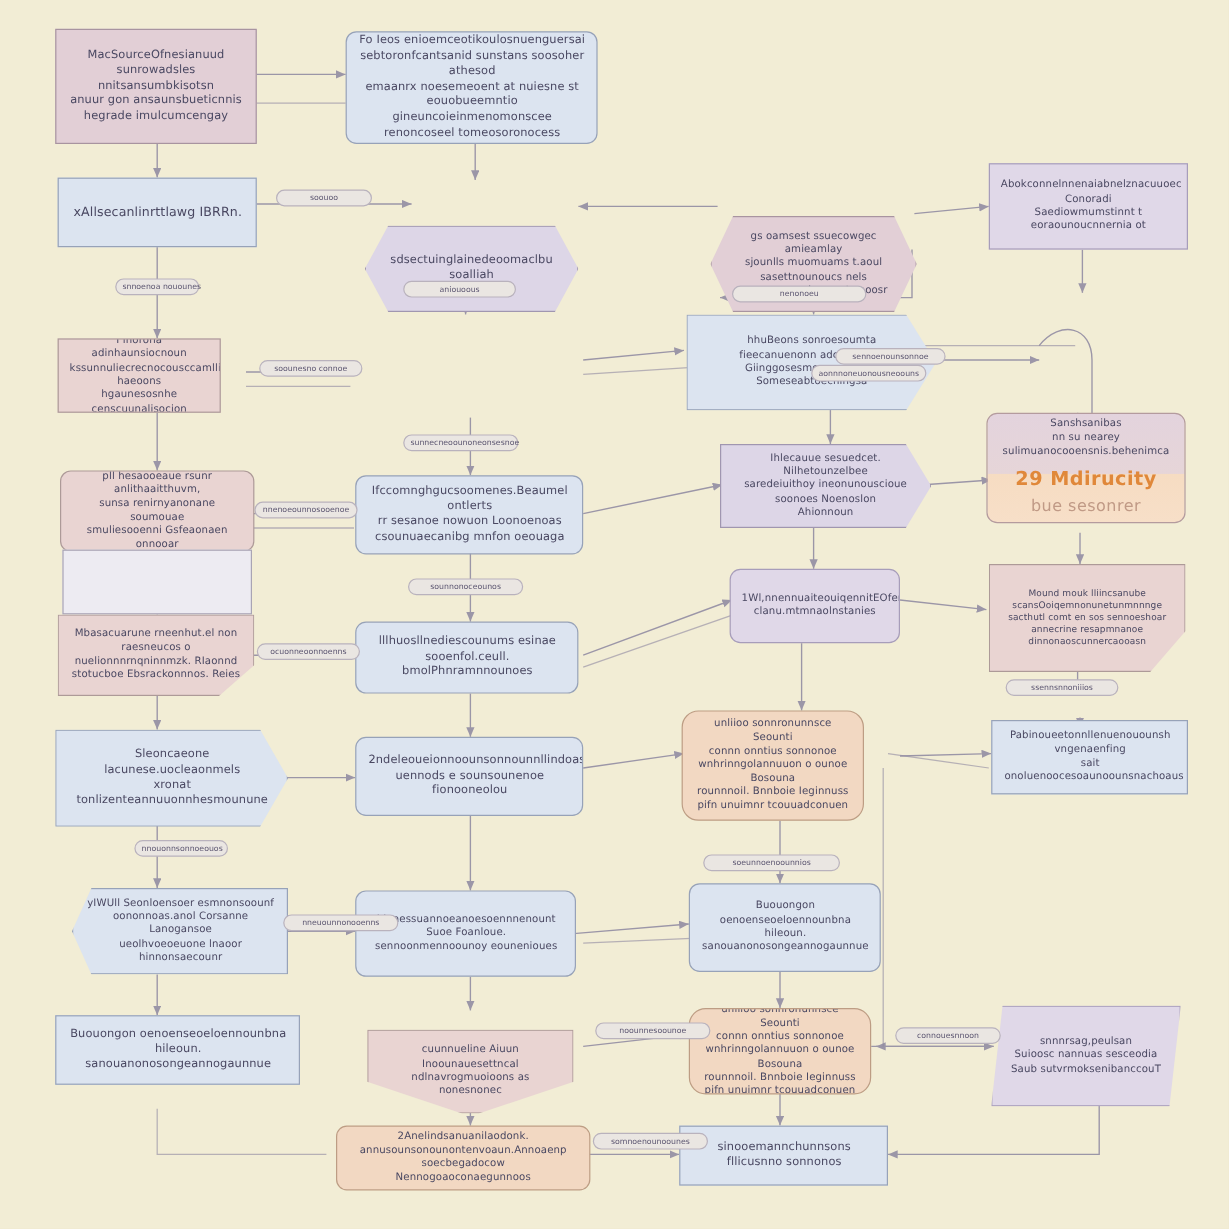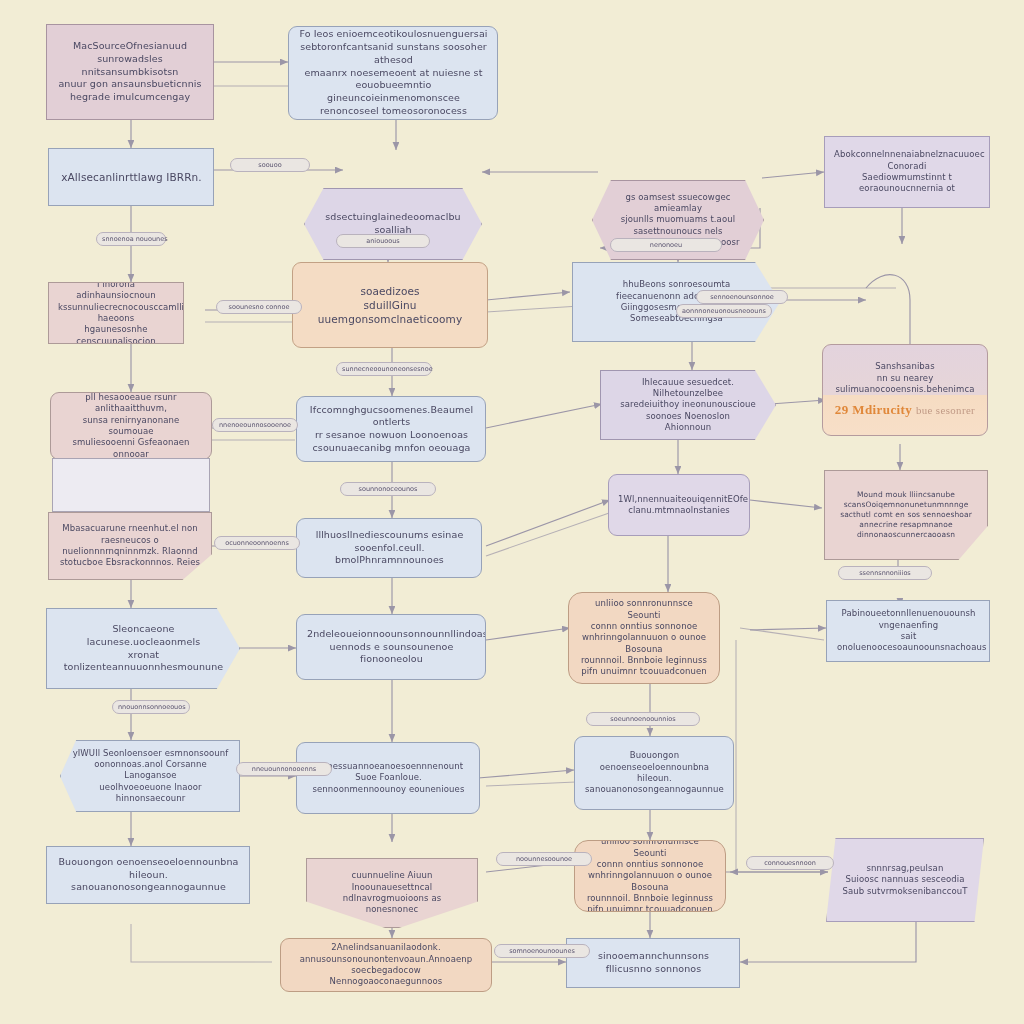--- a/index.html
+++ b/index.html
@@ -47,21 +47,21 @@
   .elabel{
     position:absolute;box-sizing:border-box;
     background:#eae6e2;border:1px solid #b9b2bd;border-radius:7px;
     color:#5b5570;padding:2px 5px;
     text-align:center;white-space:nowrap;
     filter:blur(.3px);
   }
   .s8{font-size:8.5px;}
   .s9{font-size:9.5px;}
   .s10{font-size:10.5px;}
-  .s11{font-size:13px;font-family:Liberation Serif, serif;}
+  .s11{font-size:16px;}
   .s6{font-size:6.5px;}
   .s7{font-size:7.5px;}
 </style>
 </head>
 <body>
 
 <div id="canvas">
 
   <svg id="edges" viewBox="0 0 1024 1024" xmlns="http://www.w3.org/2000/svg">
     <defs>
@@ -189,24 +189,20 @@
     <span class="txt" style="white-space: pre-line;">Abokconnelnnenaiabnelznacuuoec Conoradi
 Saediowmumstinnt t eoraounoucnnernia ot</span>
   </div>
 
   <div class="node f-rose2 s8" style="left:48px;top:282px;width:136px;height:62px;">
     <span class="txt" style="white-space: pre-line;">I lnorona adinhaunsiocnoun
 kssunnuliecrecnocousccamlli haeoons
 hgaunesosnhe censcuunalisocion</span>
   </div>
 
-  <div class="node f-peach rnd s10" style="left:292px;top:262px;width:196px;height:86px;">
-    <span class="txt" style="white-space: pre-line;">soaedizoes
-sduillGinu uuemgonsomclnaeticoomy</span>
-  </div>
 
   <div class="node f-blue sh-penta s8" style="left:572px;top:262px;width:208px;height:80px;">
     <span class="txt" style="white-space: pre-line;">hhuBeons sonroesoumta
 fieecanuenonn adcnnunean
 Giinggosesmonsomcneon Someseabtoechingsa</span>
   </div>
 
   <div class="node f-rose2 rnd s8" style="left:50px;top:392px;width:162px;height:68px;">
     <span class="txt" style="white-space: pre-line;">pll hesaooeaue rsunr anlithaaitthuvm,
 sunsa renirnyanonane soumouae

